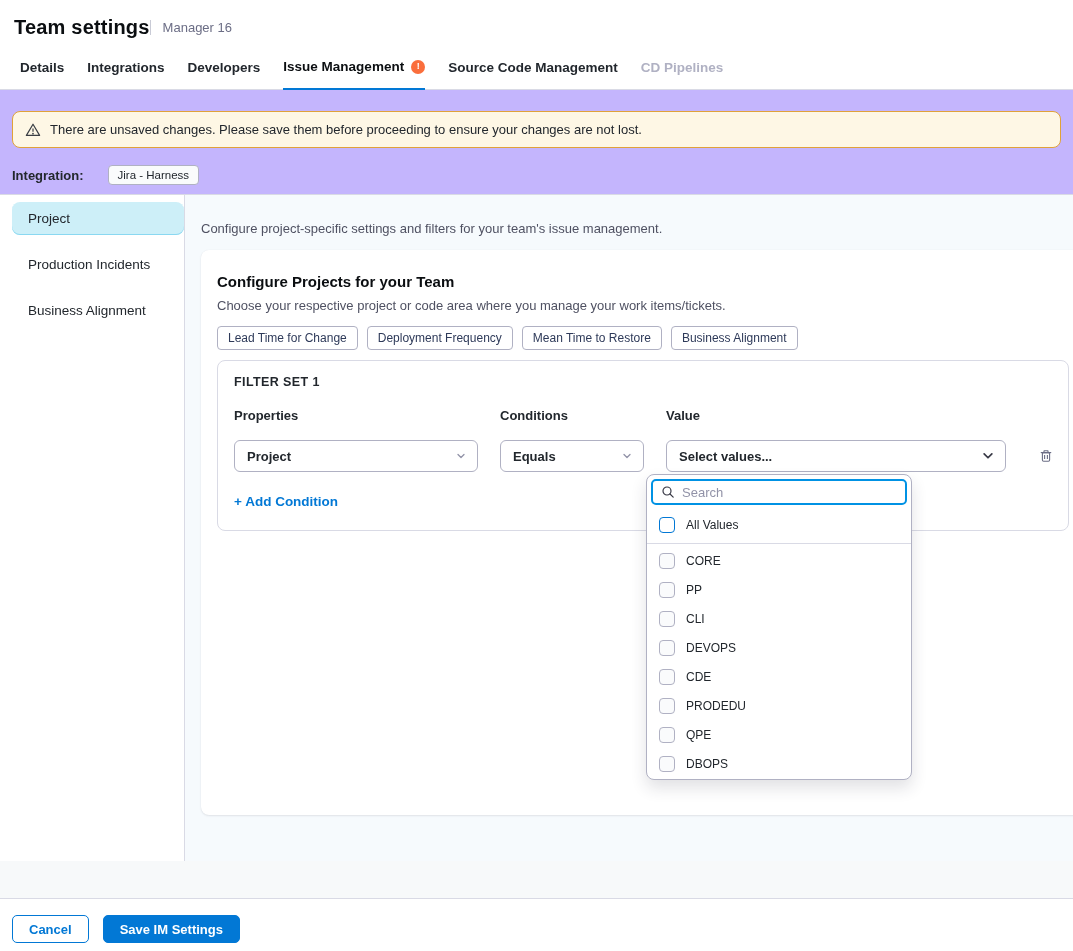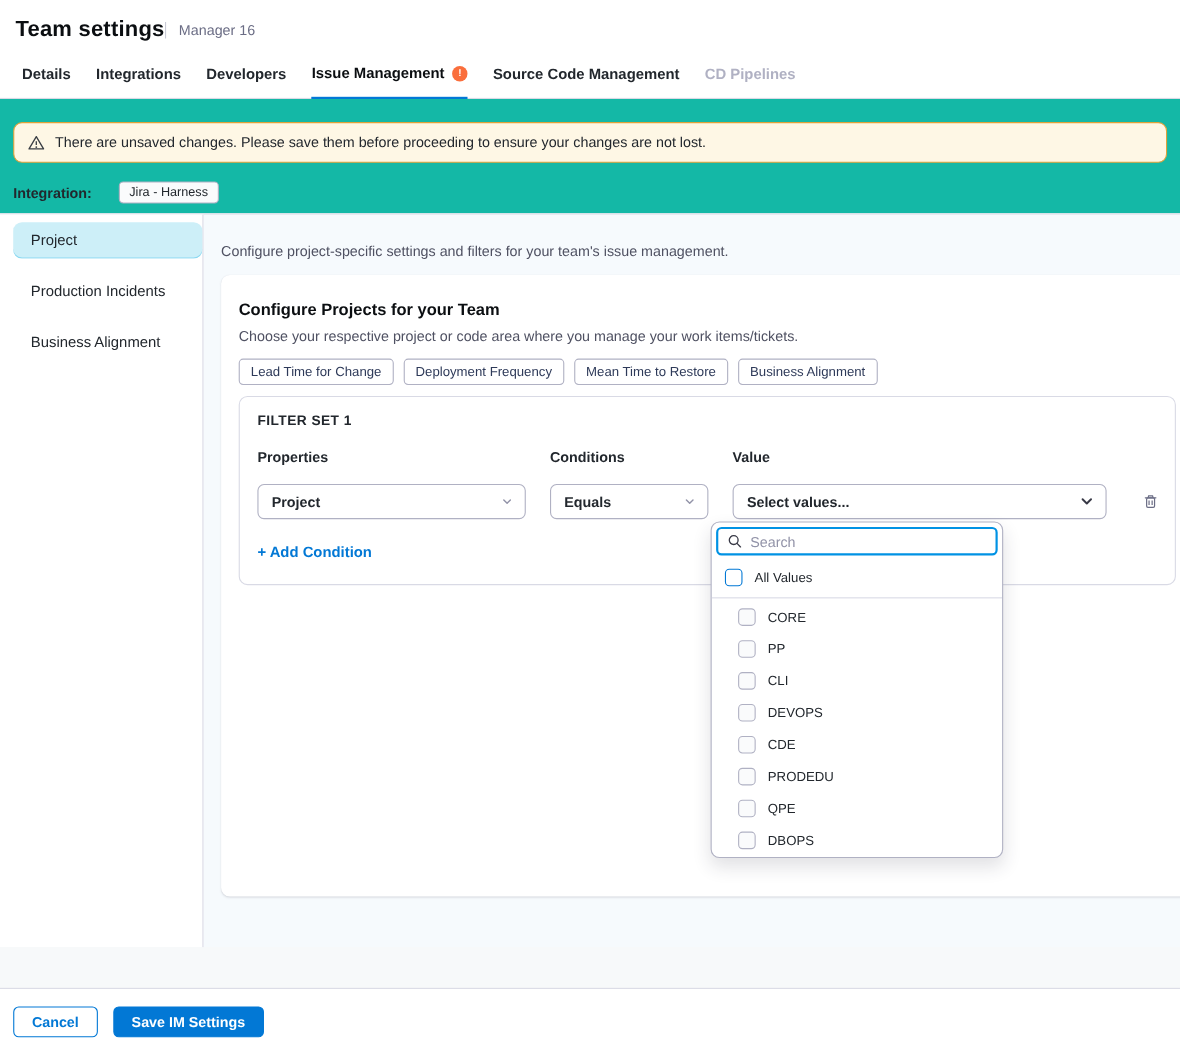--- a/index.html
+++ b/index.html
@@ -13,21 +13,21 @@
 
   
   .tabbar { height:35px; border-bottom:1px solid #D9DAE5; padding:0 20px; display:flex; gap:23px; background:#fff; }
   .tab { font-size:13.5px; font-weight:600; color:#22272D; padding-bottom:10px; cursor:pointer; display:flex; align-items:center; gap:7px; }
   .tab.active { border-bottom:2px solid #0278D5; margin-bottom:-1px; color:#0B0E11; }
   .tab.disabled { color:#B0B1C3; cursor:default; }
   .tab-badge { width:14px; height:14px; border-radius:50%; background:#FA6E3C; color:#fff; font-size:9px; font-weight:700;
                display:inline-flex; align-items:center; justify-content:center; line-height:1; }
 
   
-  .notice-section { padding:21px 12px 0; background:#14b8a6; }
+  .notice-section { padding:21px 12px 0; background:#c4b5fd; }
   .banner { height:37px; background:#FEF7E5; border:1px solid #E0A23A; border-radius:8px; display:flex; align-items:center; gap:9px; padding:0 12px; }
   .banner-text { font-size:13px; color:#22272D; }
   .integration-row { margin-top:17px; padding-bottom:9px; display:flex; align-items:center; gap:24px; }
   .integration-label { font-size:13px; font-weight:600; color:#22272D; }
   .integration-chip { font-size:11.5px; color:#22272D; border:1px solid #B0B1C3; border-radius:4px; padding:3px 9px; background:#FAFBFC; cursor:pointer; }
 
   
   .content { border-top:1px solid #D9DAE5; background:#F6FAFD; display:flex; height:667px; }
   .sidebar { width:185px; flex-shrink:0; background:#fff; border-right:1px solid #D9DAE5; padding-top:7px; }
   .side-item { margin:0 0 13px 12px; padding:9px 16px; font-size:13.5px; color:#22272D; border-radius:8px; cursor:pointer; }
@@ -59,21 +59,21 @@
   .search-wrap { margin:4px; height:26px; border:2px solid #0092E4; border-radius:5px; display:flex; align-items:center; padding:0 8px; gap:7px; background:#fff; }
   .search-input { border:none; outline:none; font-size:13px; color:#22272D; width:100%; background:transparent; font-family:inherit; }
   .search-input::placeholder { color:#9293A8; }
   .row { display:flex; align-items:center; gap:11px; padding:0 12px; cursor:pointer; }
   .allvalues-row { height:31px; margin-top:3px; }
   .cb { width:16px; height:16px; border:1px solid #B0B1C3; border-radius:4px; background:#FAFBFC; flex-shrink:0; }
   .cb.blue { border:1.5px solid #0278D5; background:#fff; }
   .row-label { font-size:12px; color:#22272D; }
   .panel-divider { border:none; border-top:1px solid #D9DAE5; margin:3px 0 2px; }
   .opt-row { height:29px; }
-  .opt-list { overflow-y:auto;padding-left:12px; }
+  .opt-list { overflow-y:auto; }
 
   
   .spacer { height:37px; background:#F7F9FA; }
   .footer { border-top:1px solid #D9DAE5; background:#fff; padding:16px 12px; display:flex; gap:14px; align-items:center; }
   .btn { height:28px; padding:0 16px; border-radius:5px; font-weight:700; font-size:13px; cursor:pointer; font-family:inherit; }
   .btn-secondary { border:1.5px solid #0278D5; color:#0278D5; background:#fff; }
   .btn-primary { border:1.5px solid #0278D5; background:#0278D5; color:#fff; }
 
   svg { display:block; }
 </style>

